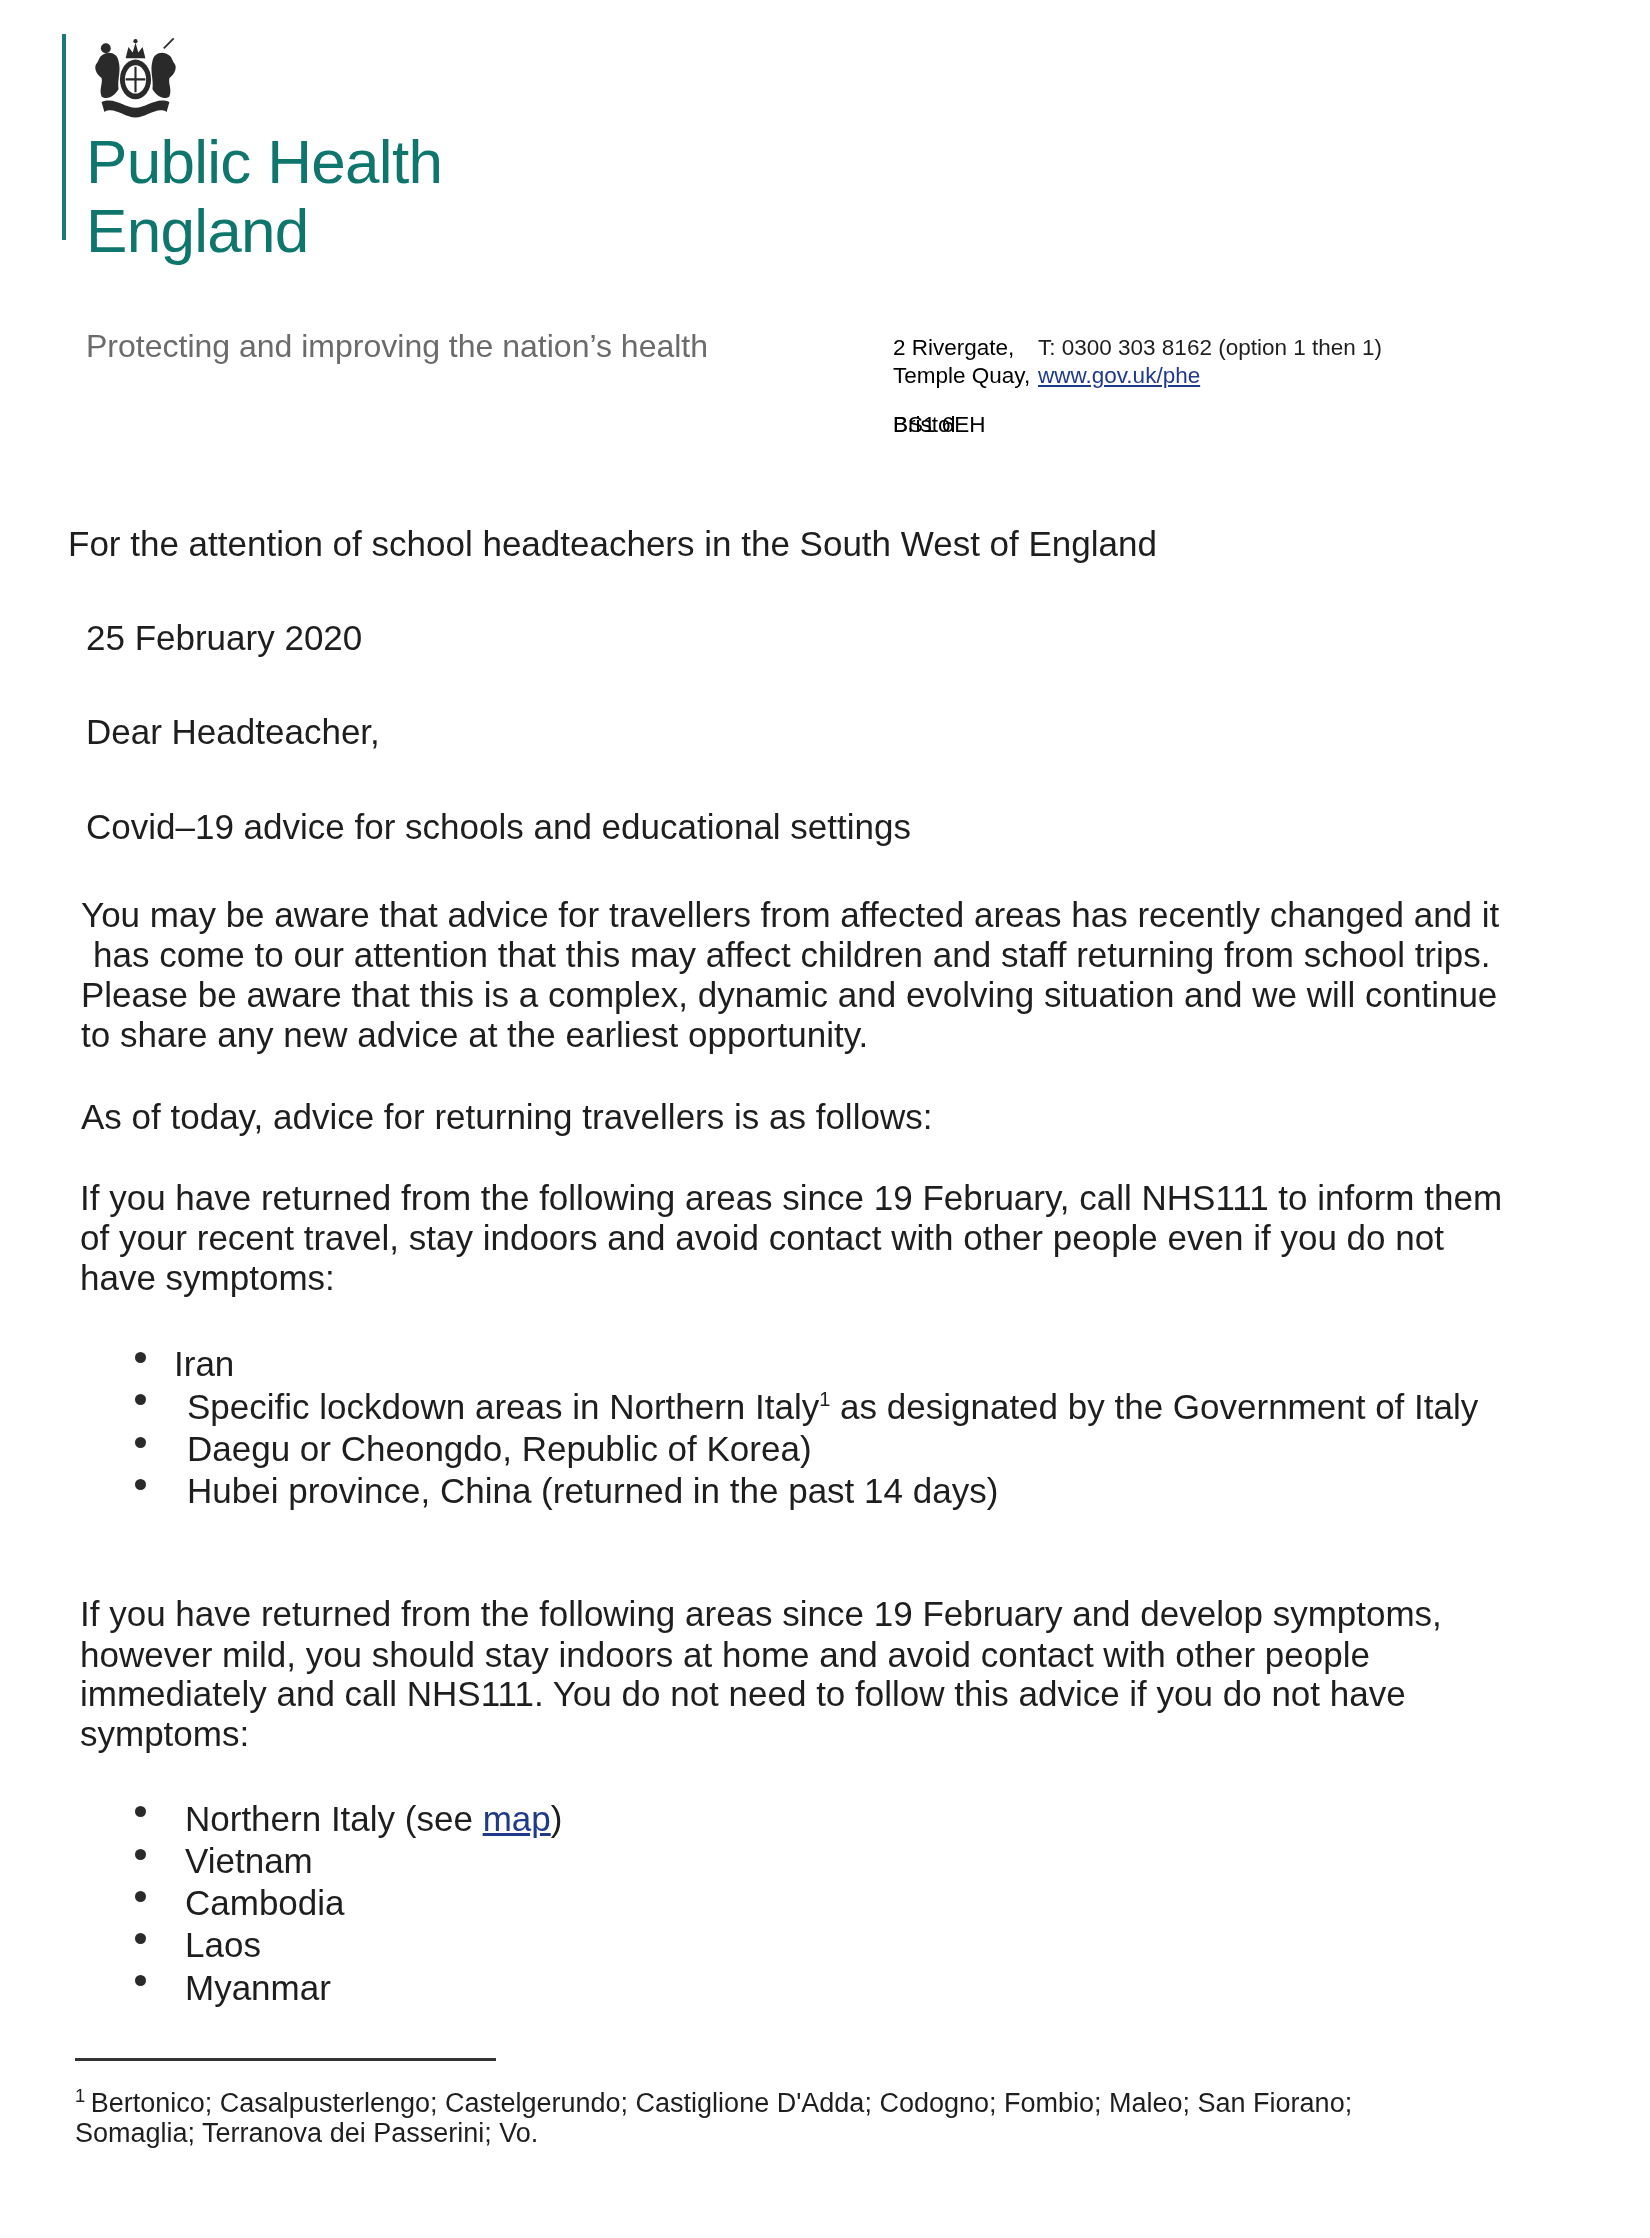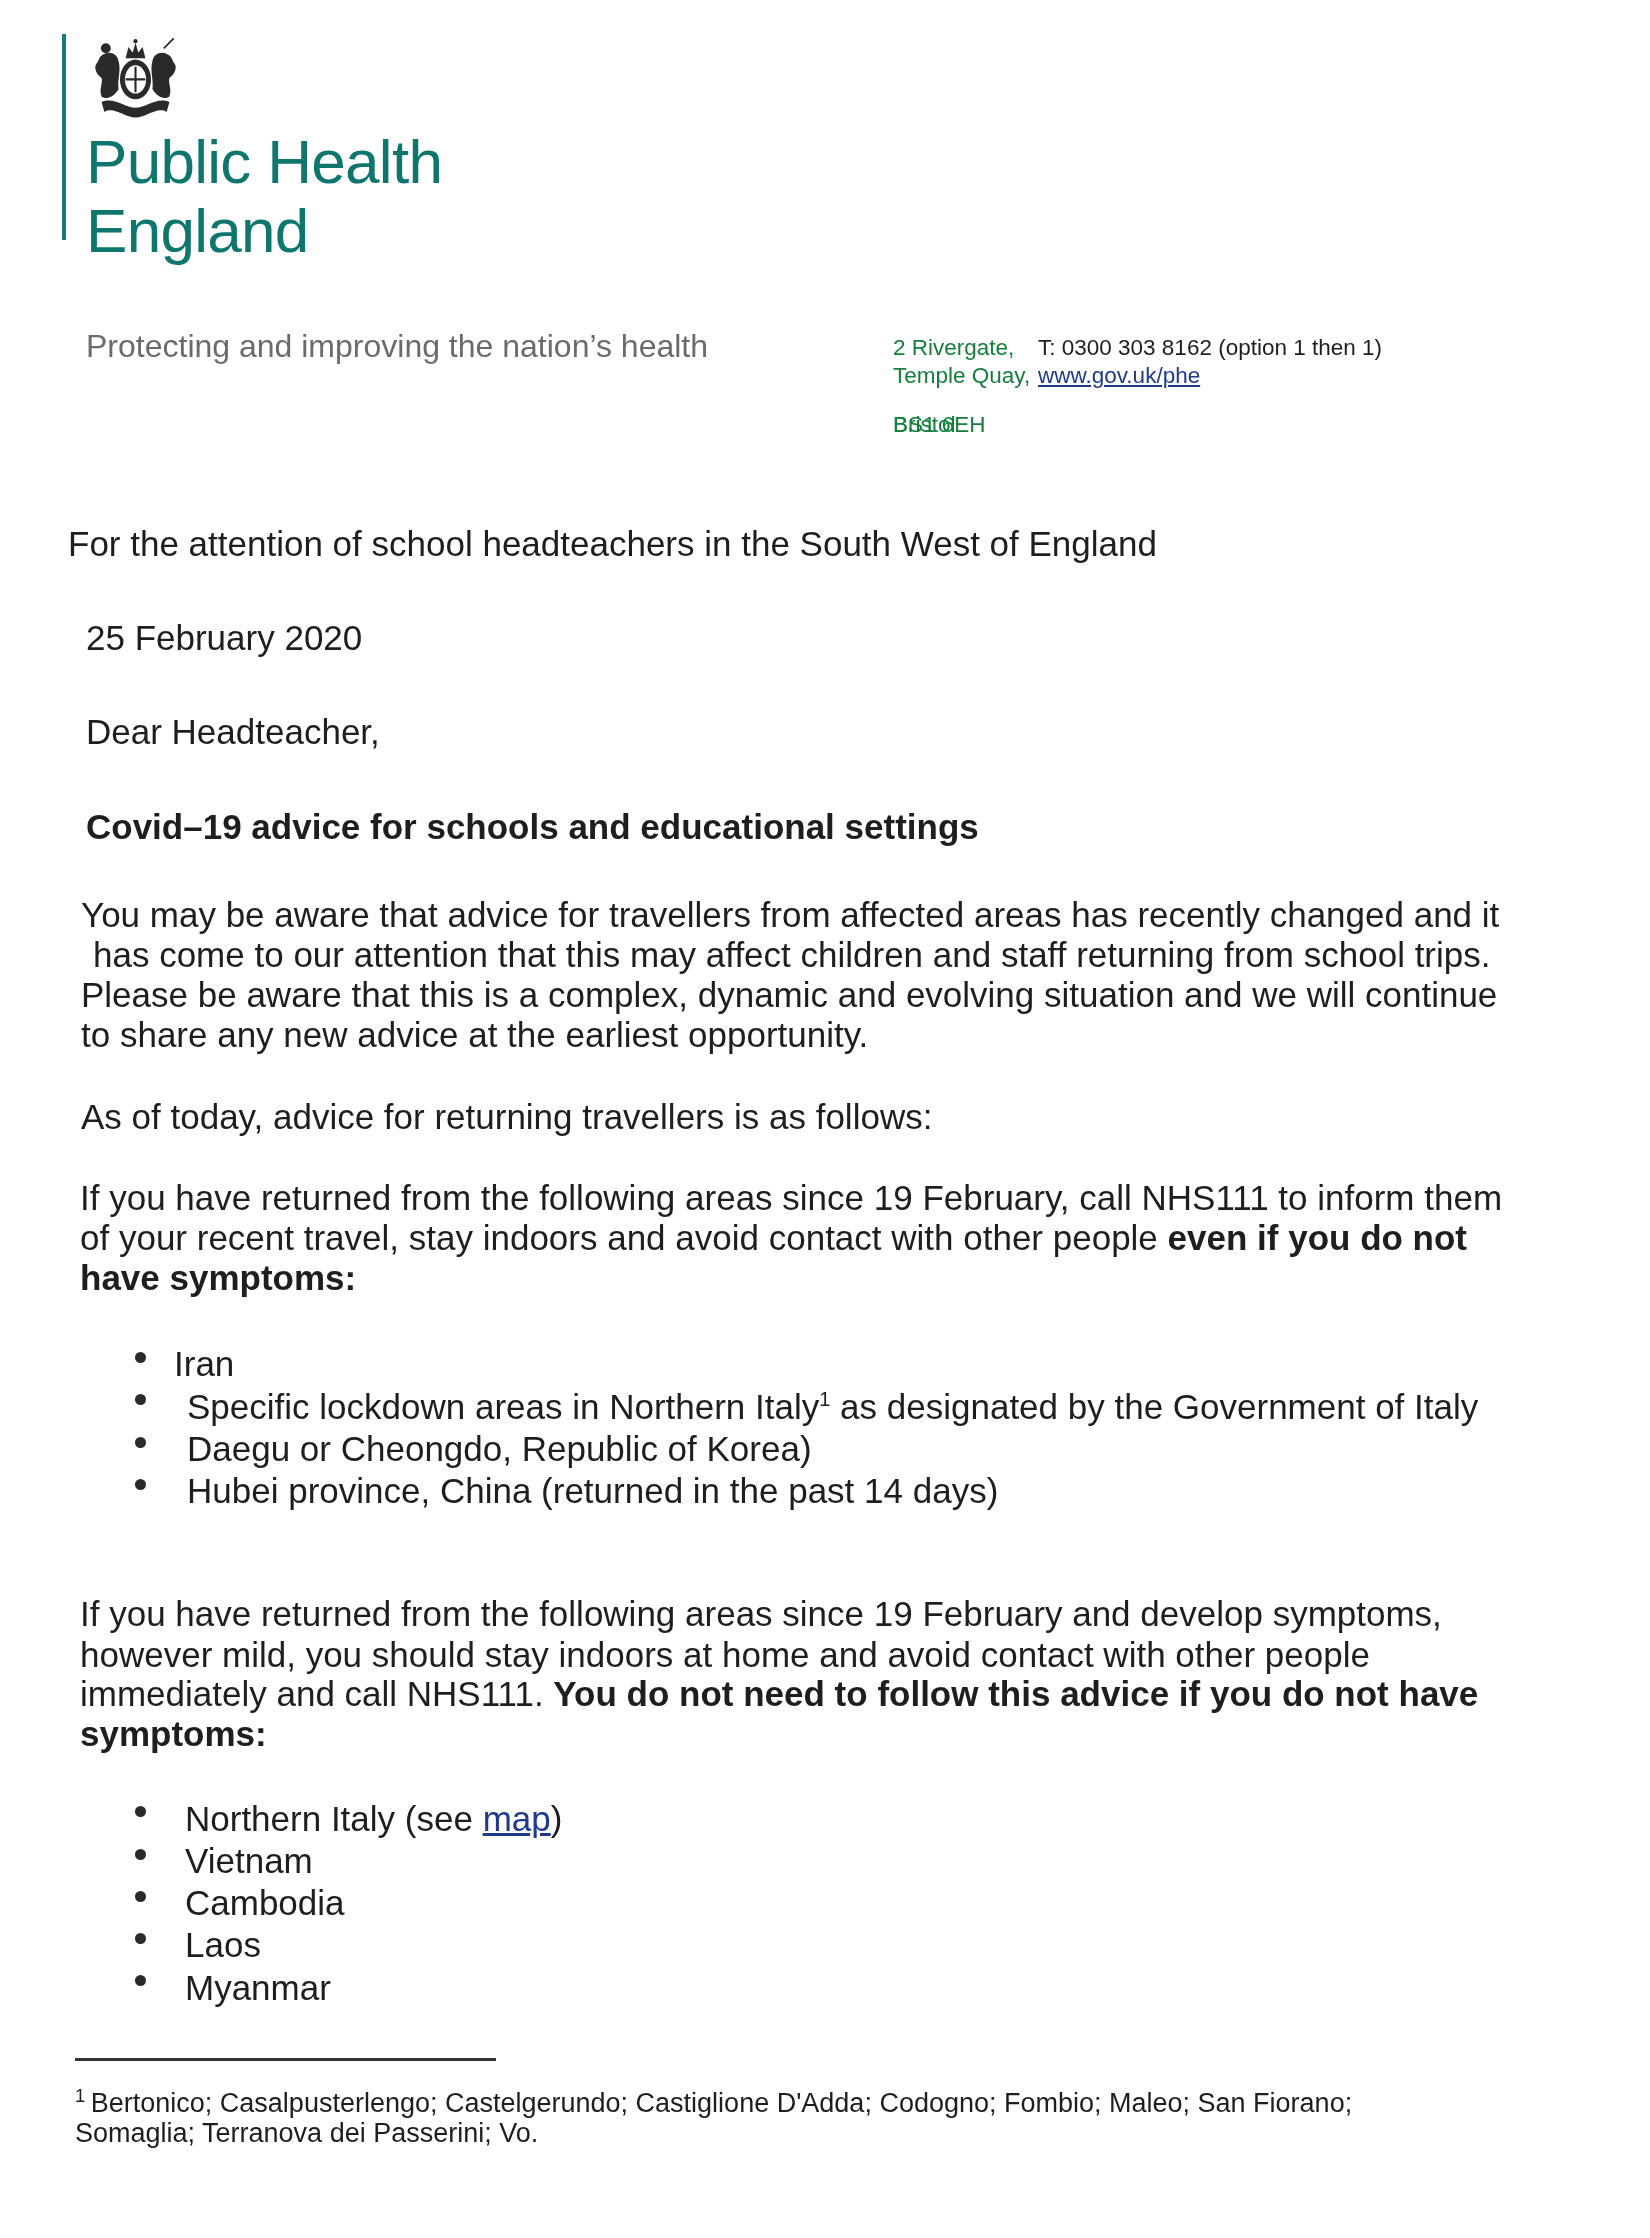--- a/index.html
+++ b/index.html
@@ -3,25 +3,25 @@
 <meta charset="utf-8">
 <style>
   html, body { margin: 0; padding: 0; background: #ffffff; }
   body { width: 1651px; height: 2239px; position: relative; overflow: hidden;
          font-family: "Liberation Sans", sans-serif; color: #1e1e1e; }
   .abs { position: absolute; white-space: nowrap; }
   .teal-bar { position: absolute; left: 62px; top: 34px; width: 4.2px; height: 206px; background: #1a7a7a; }
   .crest { position: absolute; left: 86px; top: 37px; width: 104px; width: 99px; height: 82px; }
   .org-name { position: absolute; left: 86px; font-size: 62px; line-height: 1; color: #0f766e; letter-spacing: -0.7px; }
   .tagline { position: absolute; left: 86px; top: 328px; font-size: 32px; color: #6b6b6b; }
-  .addr { position: absolute; left: 893px; font-size: 22.5px; color: #15803d; }
+  .addr { position: absolute; left: 893px; font-size: 22.5px; color: #000000; }
   .contact { position: absolute; left: 1038px; font-size: 22.5px; color: #1e1e1e; }
   .link { color: #1f3a8a; text-decoration: underline; }
   .body-line { position: absolute; font-size: 35px; line-height: 1; color: #1e1e1e; }
-  .bold { font-weight: bold; }
+  .bold { font-weight: normal; }
   .bullet-dot { position: absolute; width: 11.3px; height: 11.3px; border-radius: 50%; background: #2a2a2a; }
   .sup { font-size: 20px; vertical-align: super; line-height: 0; }
   .fn-rule { position: absolute; left: 75px; top: 2058px; width: 421px; height: 2.8px; background: #333; }
   .fn-line { position: absolute; font-size: 27px; line-height: 1; color: #1e1e1e; }
   .fn-sup { font-size: 18.3px; vertical-align: super; line-height: 0; margin-right: 5.6px; }
 </style>
 </head>
 <body>
 
 <div class="teal-bar"></div>

